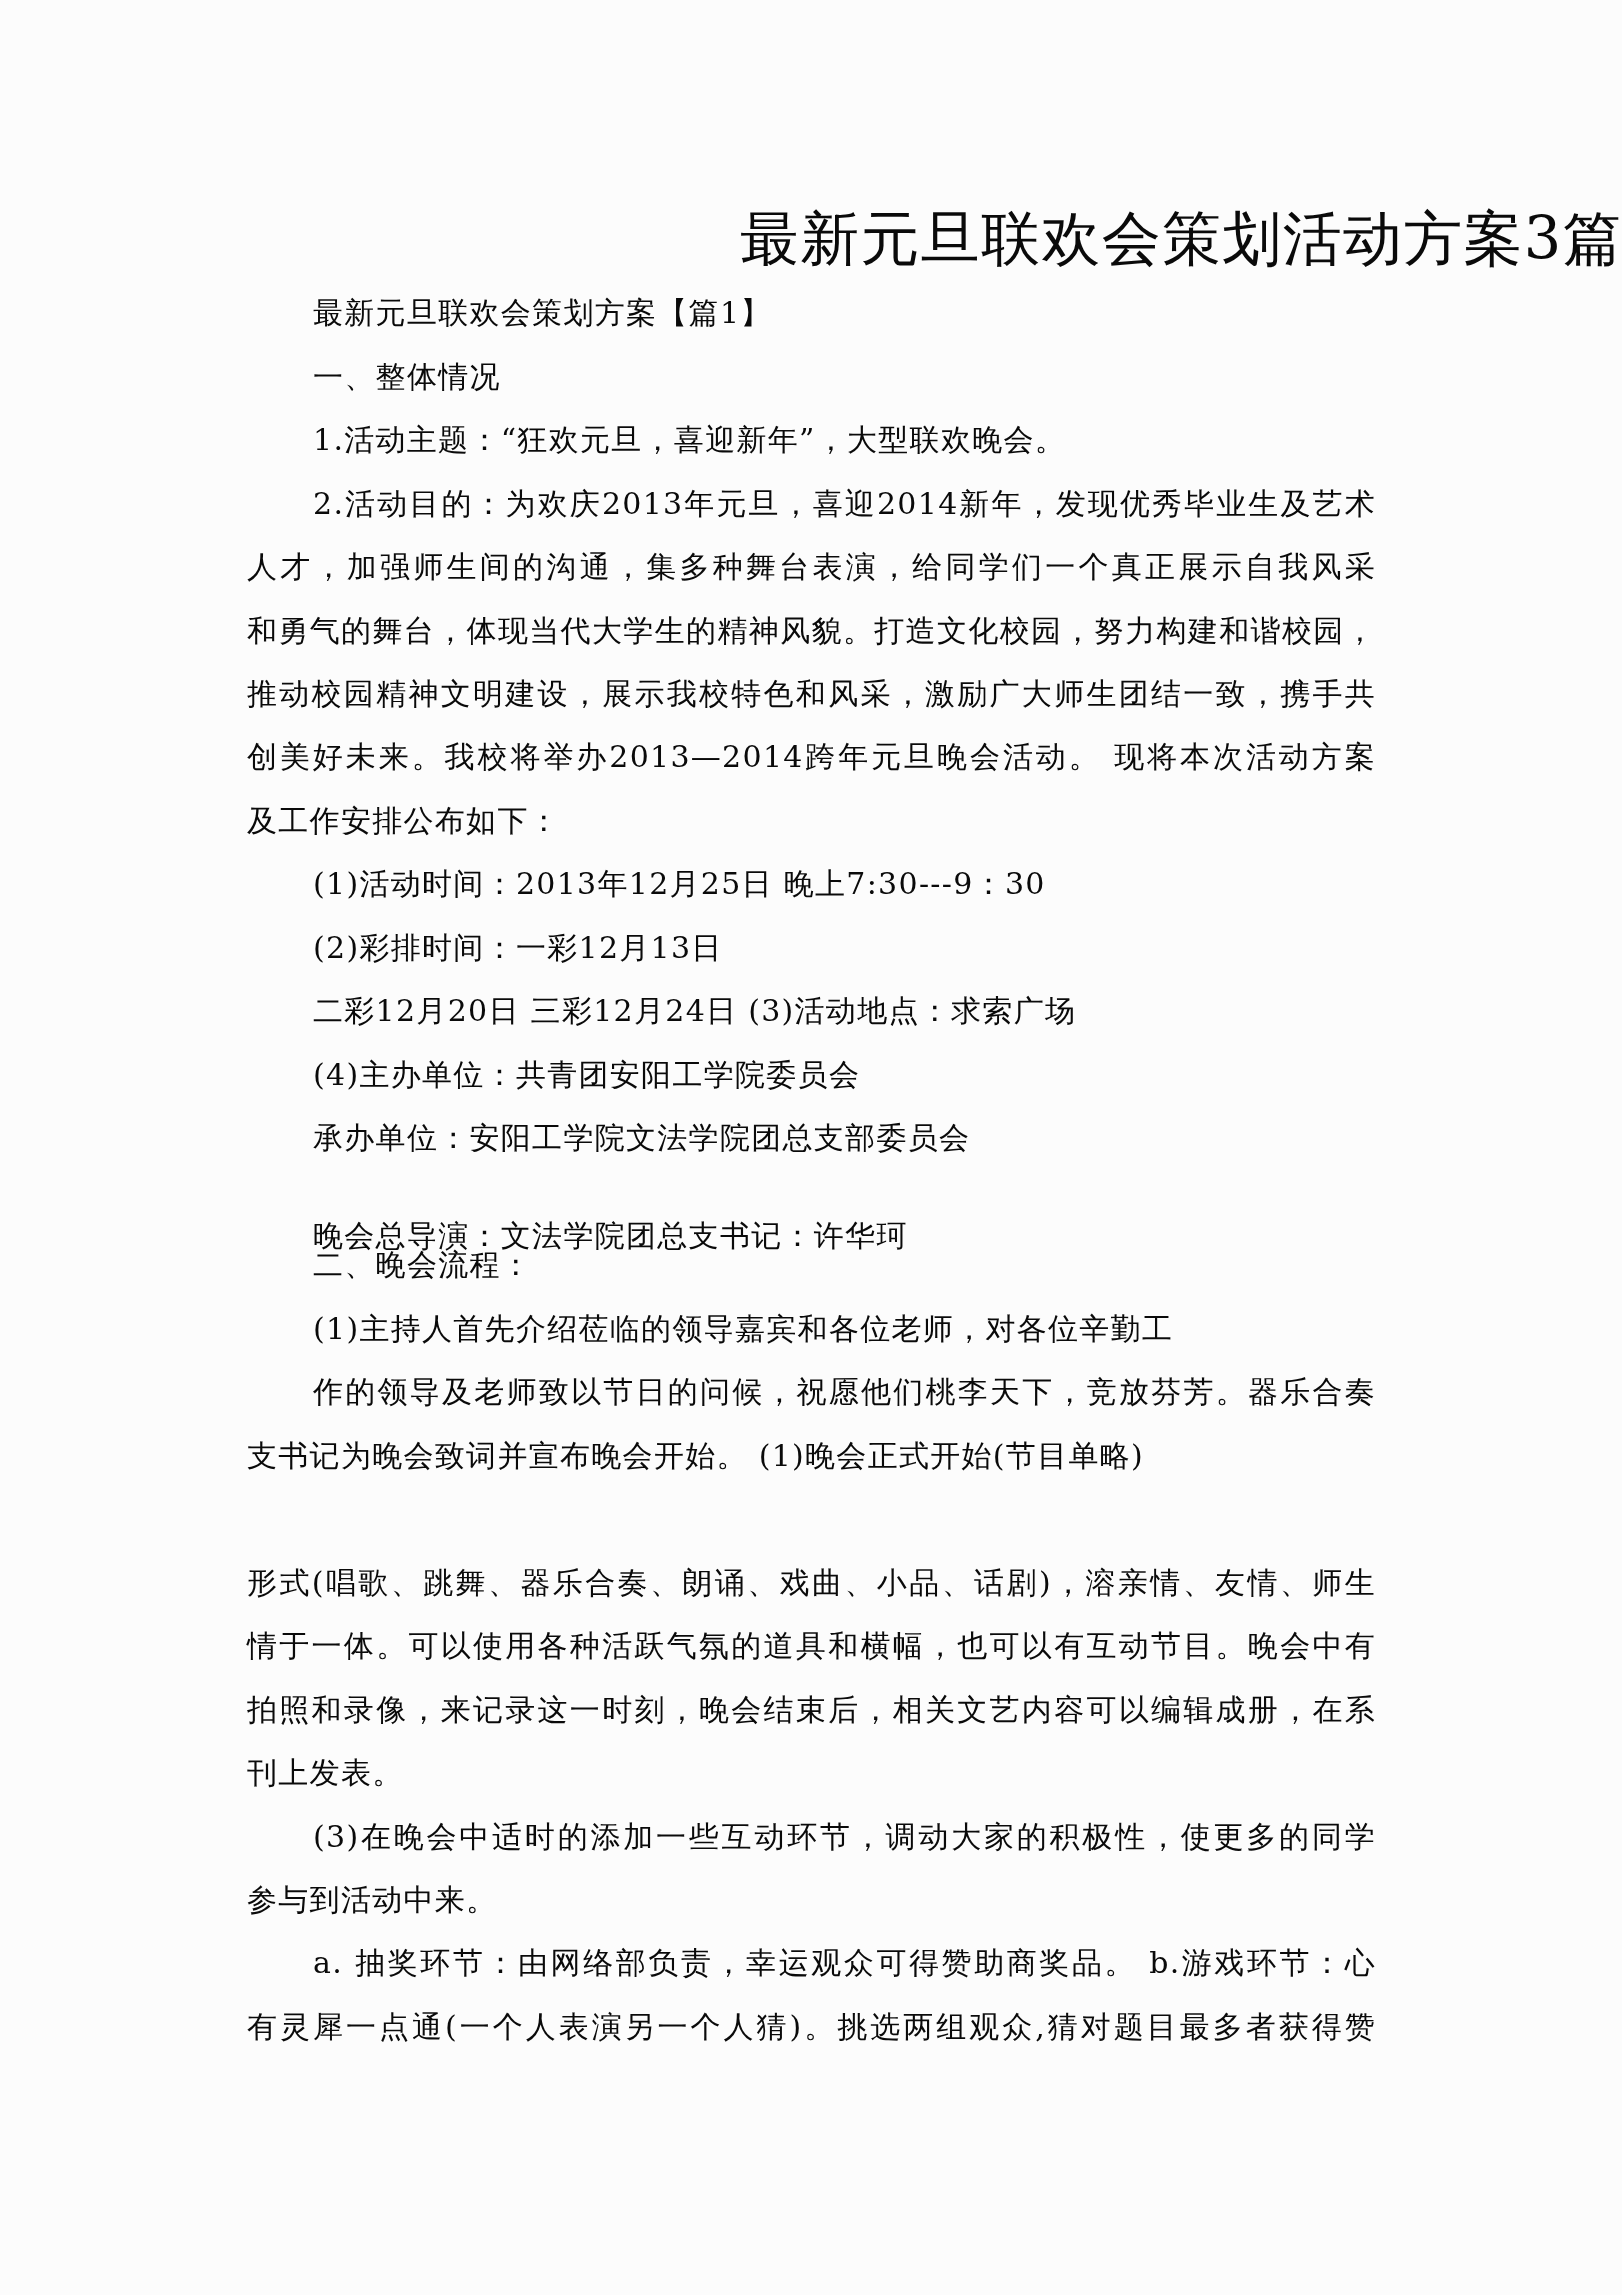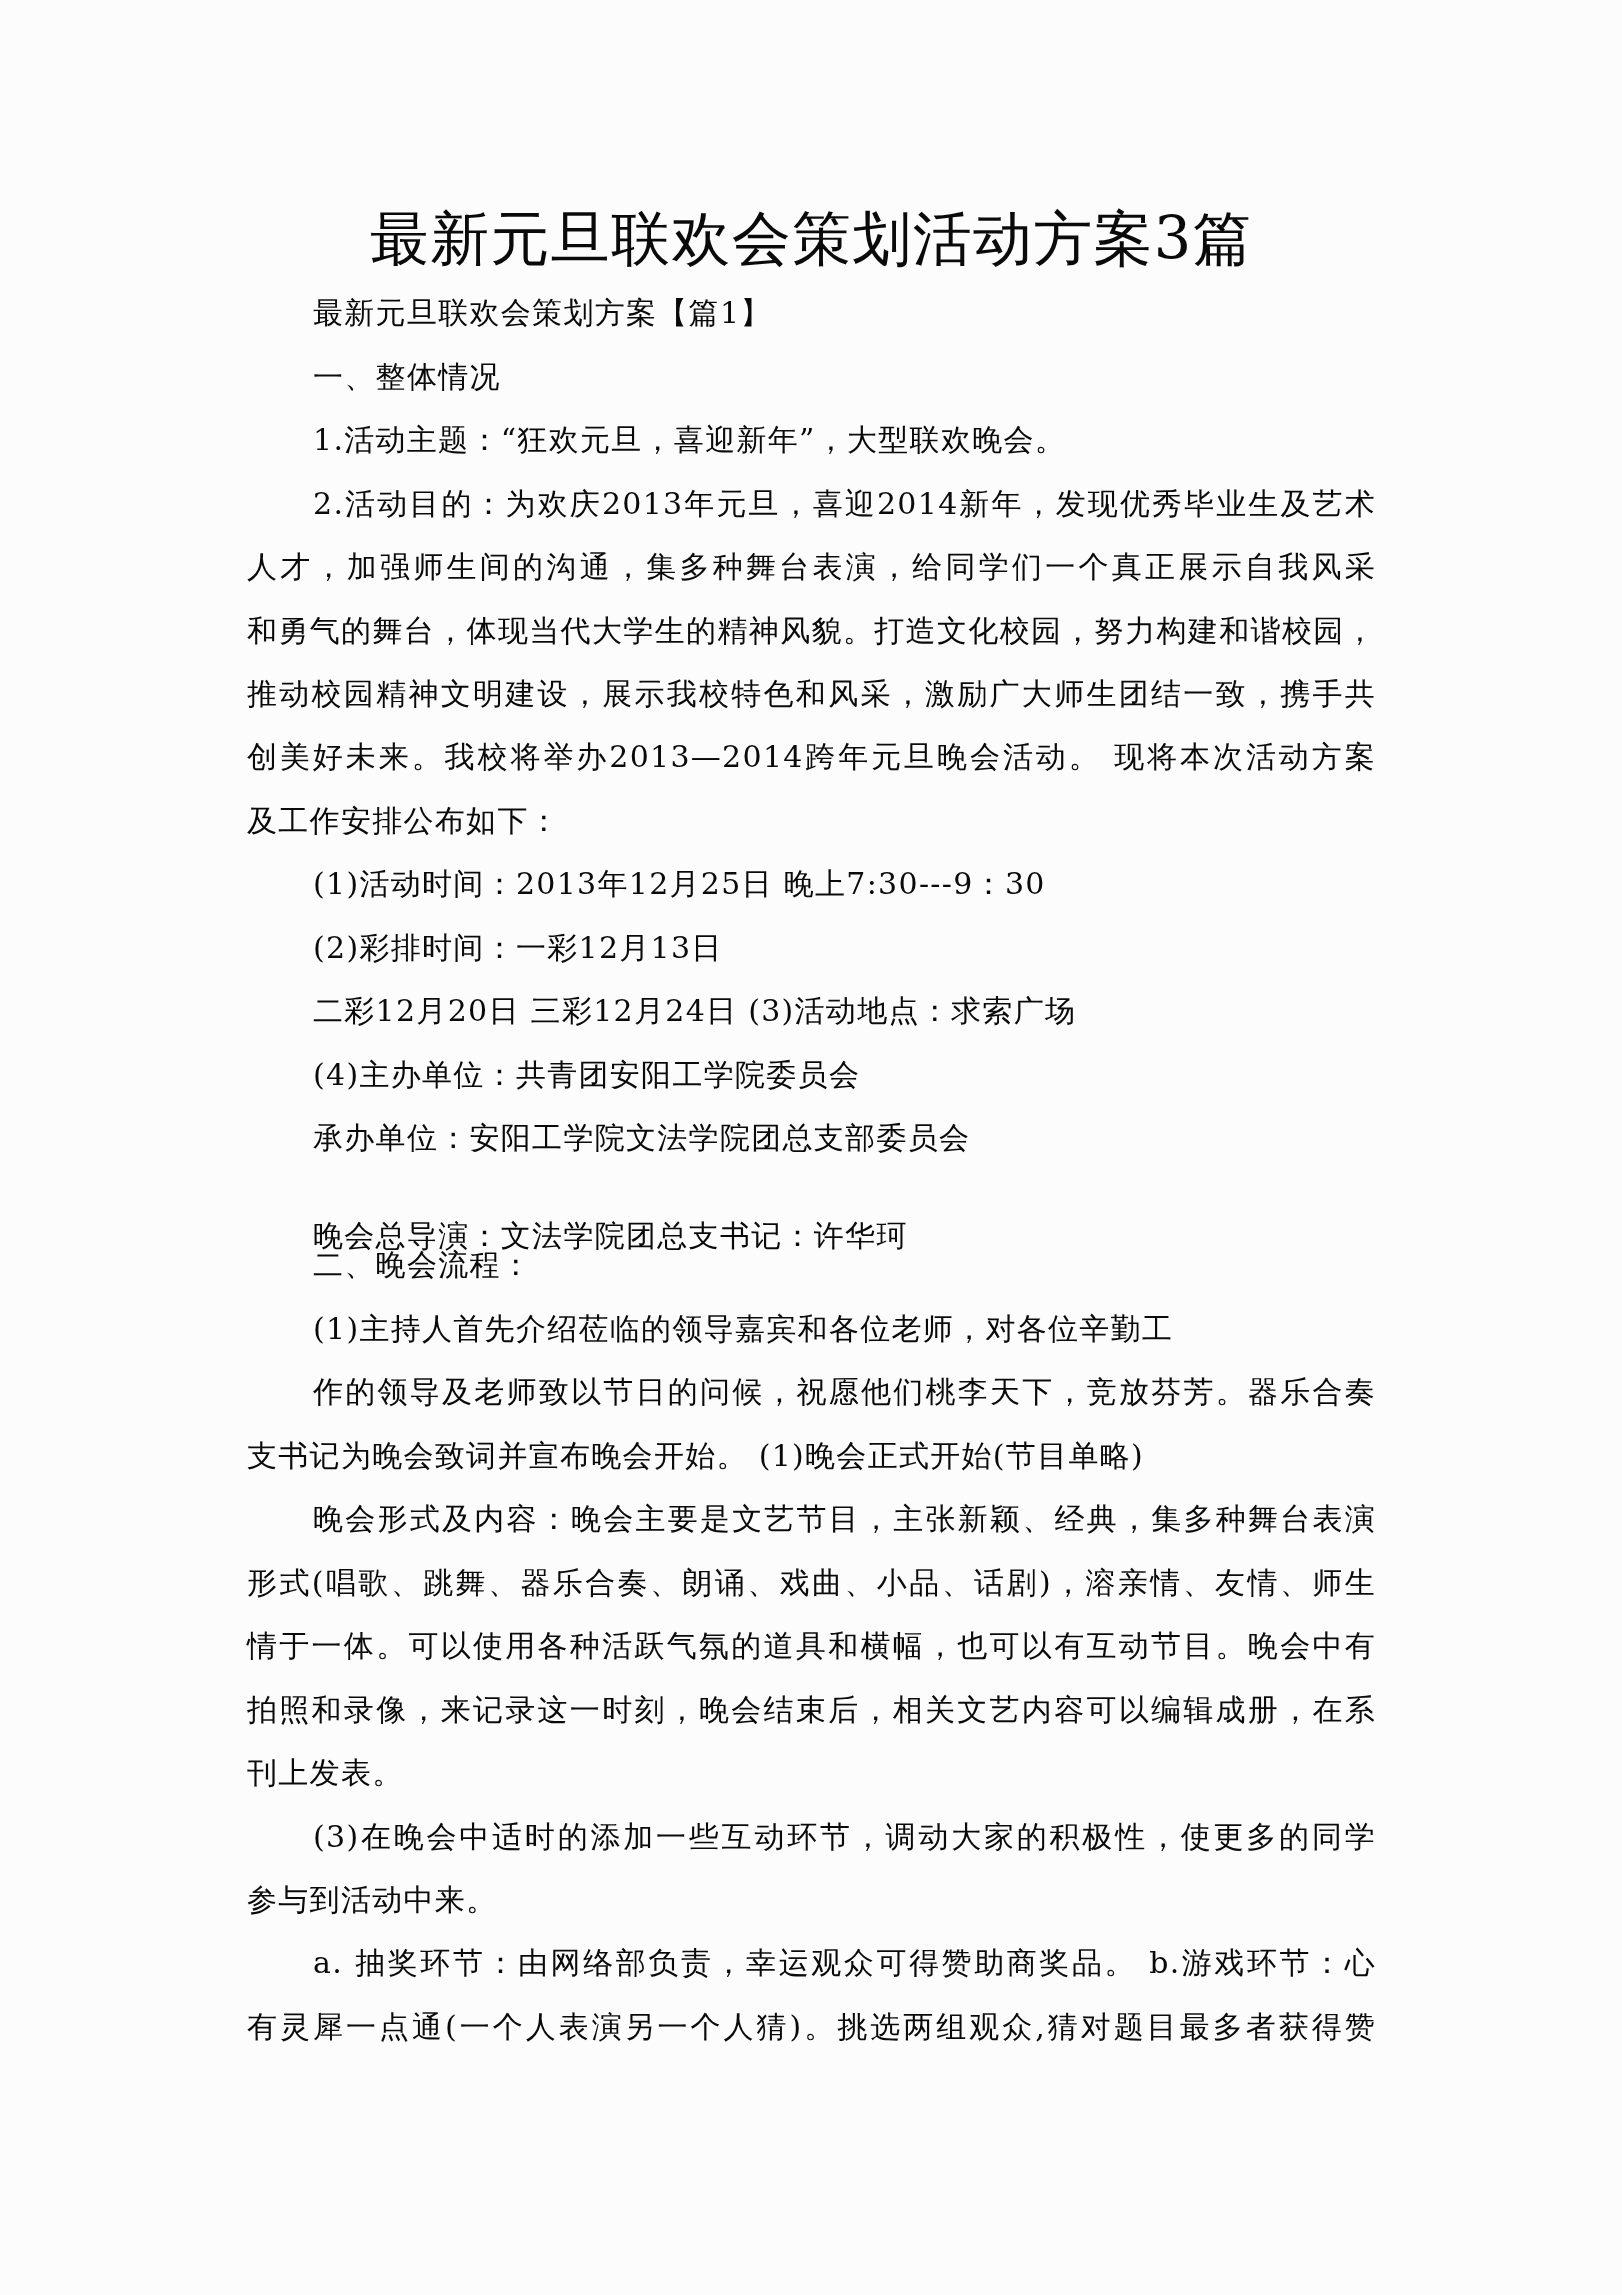--- a/index.html
+++ b/index.html
@@ -21,21 +21,21 @@
       top: 0;
       width: 1623px;
       height: 2295px;
       background: #fcfcfc;
     }
     .doc-title {
       position: absolute;
       left: 0;
       width: 1623px;
       top: 196px;
-      text-align: center;
+      text-align: right;
       font-size: 59px;
       line-height: 85px;
       letter-spacing: 1.3px;
       white-space: nowrap;
     }
     .line {
       position: absolute;
       font-size: 30px;
       line-height: 39px;
       white-space: nowrap;
@@ -70,21 +70,20 @@
   <div class="line ind" style="top:864px">(1)活动时间：2013年12月25日 晚上7:30---9：30</div>
   <div class="line ind" style="top:928px">(2)彩排时间：一彩12月13日</div>
   <div class="line ind" style="top:991px">二彩12月20日 三彩12月24日 (3)活动地点：求索广场</div>
   <div class="line ind" style="top:1055px">(4)主办单位：共青团安阳工学院委员会</div>
   <div class="line ind" style="top:1118px">承办单位：安阳工学院文法学院团总支部委员会</div>
   <div class="line ind" style="top:1216px">晚会总导演：文法学院团总支书记：许华珂</div>
   <div class="line ind" style="top:1245px">二、晚会流程：</div>
   <div class="line ind" style="top:1309px">(1)主持人首先介绍莅临的领导嘉宾和各位老师，对各位辛勤工</div>
   <div class="line ind justify" style="top:1372px">作的领导及老师致以节日的问候，祝愿他们桃李天下，竞放芬芳。器乐合奏</div>
   <div class="line flush" style="top:1436px">支书记为晚会致词并宣布晚会开始。 (1)晚会正式开始(节目单略)</div>
-  <div class="line ind justify" style="top:1499px">晚会形式及内容：晚会主要是文艺节目，主张新颖、经典，集多种舞台表演</div>
   <div class="line flush justify" style="top:1563px">形式(唱歌、跳舞、器乐合奏、朗诵、戏曲、小品、话剧)，溶亲情、友情、师生</div>
   <div class="line flush justify" style="top:1626px">情于一体。可以使用各种活跃气氛的道具和横幅，也可以有互动节目。晚会中有</div>
   <div class="line flush justify" style="top:1690px">拍照和录像，来记录这一时刻，晚会结束后，相关文艺内容可以编辑成册，在系</div>
   <div class="line flush" style="top:1753px">刊上发表。</div>
   <div class="line ind justify" style="top:1817px">(3)在晚会中适时的添加一些互动环节，调动大家的积极性，使更多的同学</div>
   <div class="line flush" style="top:1880px">参与到活动中来。</div>
   <div class="line ind justify" style="top:1943px">a. 抽奖环节：由网络部负责，幸运观众可得赞助商奖品。 b.游戏环节：心</div>
   <div class="line flush justify" style="top:2007px">有灵犀一点通(一个人表演另一个人猜)。挑选两组观众,猜对题目最多者获得赞</div>
 </div>
 

